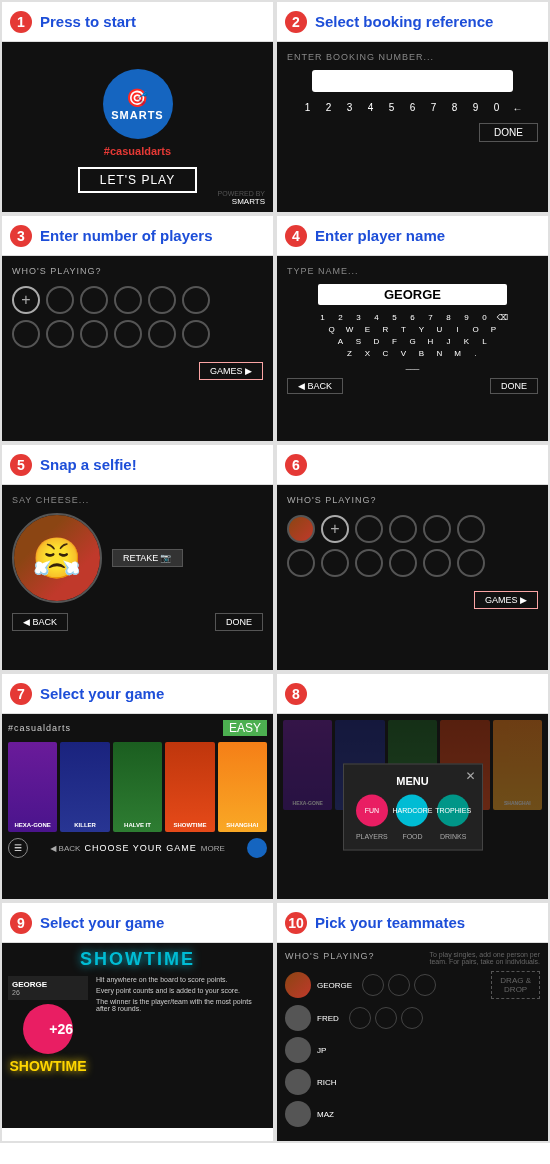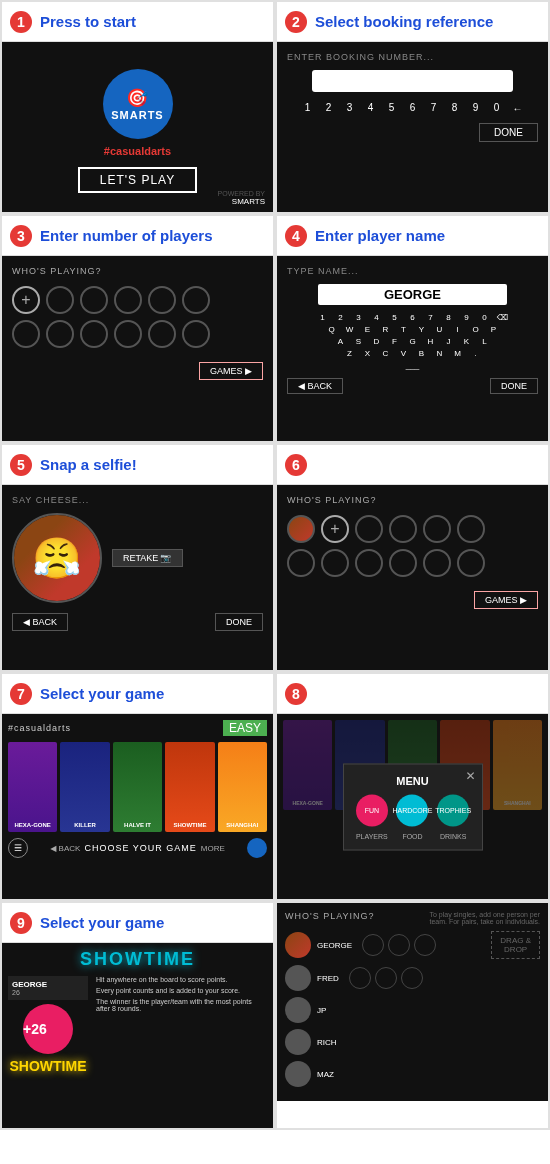--- a/index.html
+++ b/index.html
@@ -486,21 +486,21 @@
       color: #aaa;
       margin-bottom: 4px;
     }
     .score-bubble {
       background: #e91e63;
       border-radius: 50%;
       width: 50px;
       height: 50px;
       display: flex;
       flex-direction: column;
-      align-items: flex-start;
+      align-items: flex-end;
       justify-content: center;
       color: #fff;
       font-size: 14px;
       font-weight: bold;
       margin: 4px auto;
     }
     .showtime-right {
       flex: 1;
       font-size: 7px;
       color: #ccc;
@@ -856,20 +856,24 @@
         <div class="showtime-right">
           <div style="margin-bottom:4px;">Hit anywhere on the board to score points.</div>
           <div style="margin-bottom:4px;">Every point counts and is added to your score.</div>
           <div>The winner is the player/team with the most points after 8 rounds.</div>
         </div>
       </div>
     </div>
   </div>
 
   <div class="cell">
+    <div class="cell-header">
+      <div class="step-num">10</div>
+      <span class="step-title">Pick your teammates</span>
+    </div>
     <div class="cell-body step10-body">
       <div class="teammates-header">
         <span class="teammates-label">WHO'S PLAYING?</span>
         <span class="teammates-hint">To play singles, add one person per team. For pairs, take on individuals.</span>
       </div>
       <div style="display:flex;gap:6px;flex-wrap:wrap;">
         <div style="width:100%;">
           <div class="player-row">
             <div class="player-avatar" style="background:linear-gradient(135deg,#8b4513,#c0392b);"></div>
             <span class="player-name-label">GEORGE</span>

